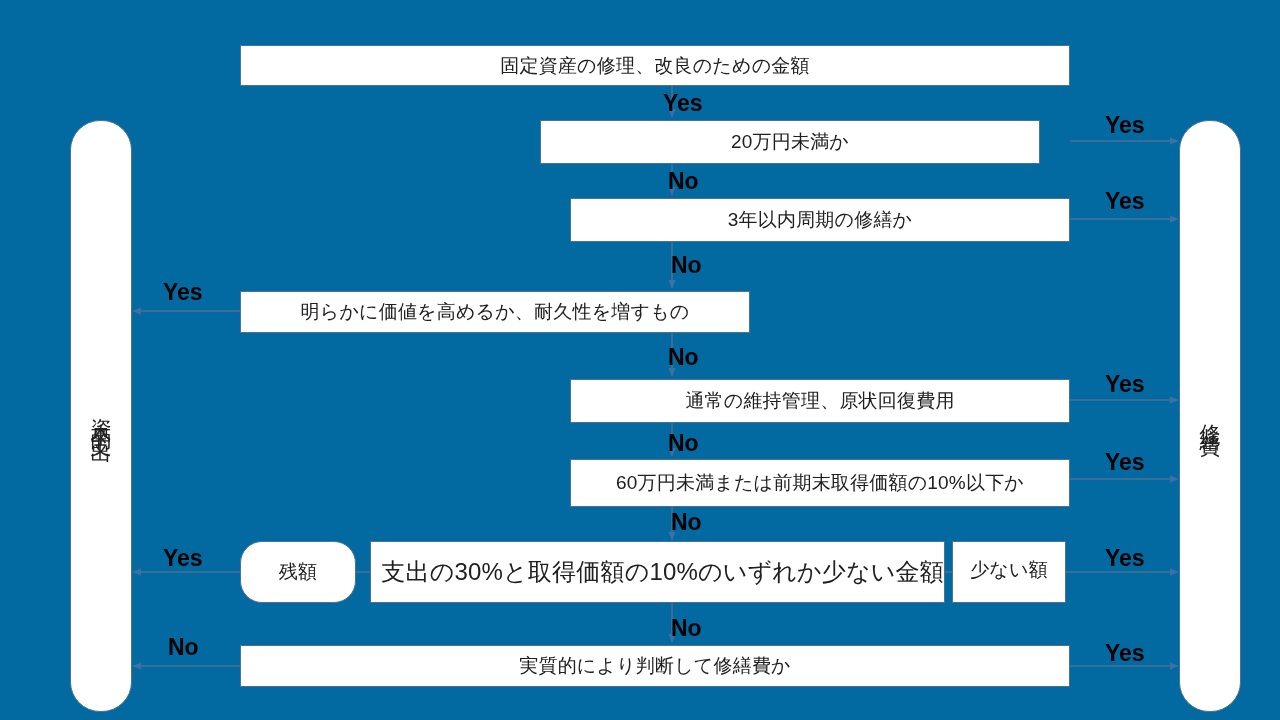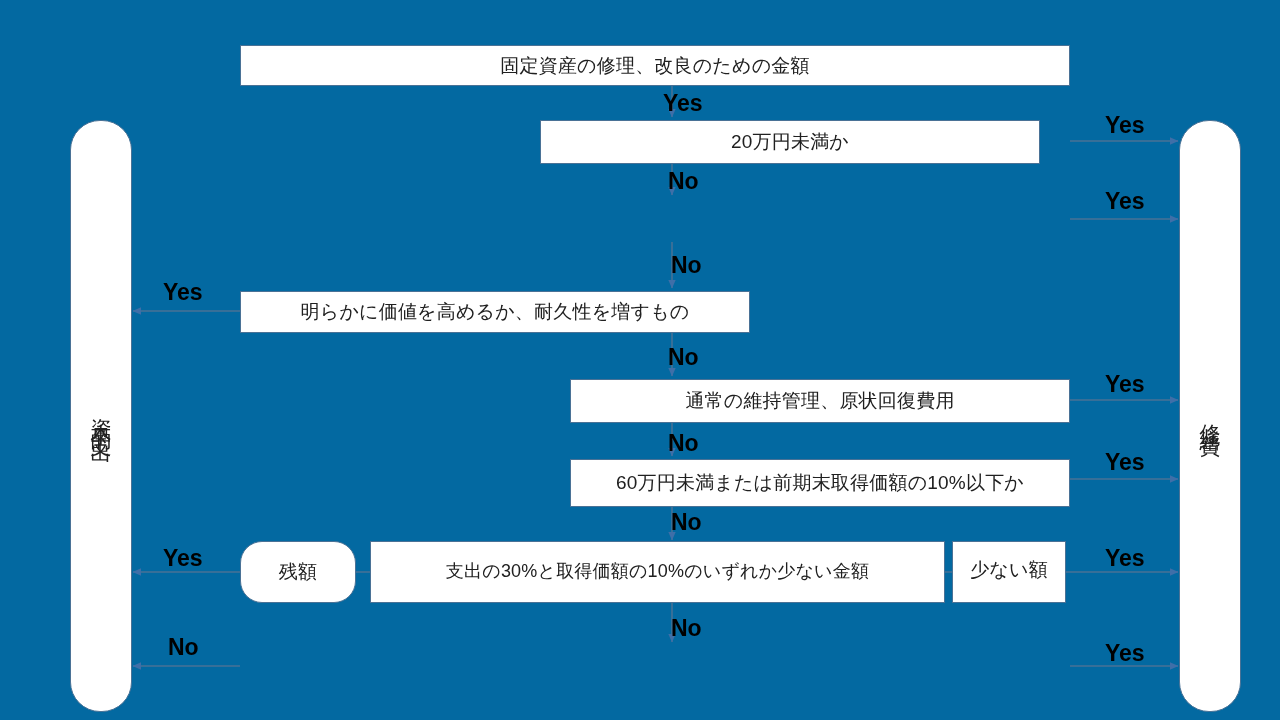--- a/index.html
+++ b/index.html
@@ -31,22 +31,23 @@
     display: flex;
     align-items: center;
     justify-content: center;
     text-align: center;
     color: #202020;
     font-size: 19px;
     line-height: 1.25;
     letter-spacing: 0.2px;
   }
   .node.two-line {
-    font-size: 18px;
+    font-size: 24px;
     line-height: 1.3;
+    align-items: flex-end;
   }
   .terminal {
     position: absolute;
     box-sizing: border-box;
     border: 1.4px solid #4a7296;
     background: #ffffff;
     border-radius: 30px;
     display: flex;
     align-items: center;
     justify-content: center;
@@ -132,20 +133,23 @@
   </div>
 
   <div class="node" style="left:240px; top:45px; width:830px; height:41px;">
     <span>固定資産の修理、改良のための金額</span>
   </div>
 
   <div class="node" style="left:540px; top:120px; width:500px; height:44px;">
     <span>20万円未満か</span>
   </div>
 
+  <div class="node" style="left:570px; top:198px; width:500px; height:44px;">
+    <span>3年以内周期の修繕か</span>
+  </div>
 
   <div class="node" style="left:570px; top:379px; width:500px; height:44px;">
     <span>通常の維持管理、原状回復費用</span>
   </div>
 
   <div class="node" style="left:240px; top:291px; width:510px; height:42px;">
     <span>明らかに価値を高めるか、耐久性を増すもの</span>
   </div>
 
   <div class="node" style="left:570px; top:459px; width:500px; height:48px;">
@@ -157,20 +161,23 @@
   </div>
 
   <div class="node two-line" style="left:370px; top:541px; width:575px; height:62px; flex-direction:column;">
     <span>支出の30%と取得価額の10%のいずれか少ない金額</span>
   </div>
 
   <div class="node" style="left:952px; top:541px; width:114px; height:62px;font-family:Liberation Mono, monospace;">
     <span>少ない額</span>
   </div>
 
+  <div class="node" style="left:240px; top:645px; width:830px; height:42px;">
+    <span>実質的により判断して修繕費か</span>
+  </div>
 
   <div class="edge-label" style="left:663px; top:90px;">Yes</div>
 
   <div class="edge-label" style="left:668px; top:168px;">No</div>
 
   <div class="edge-label" style="left:671px; top:252px;">No</div>
 
   <div class="edge-label" style="left:668px; top:344px;">No</div>
 
   <div class="edge-label" style="left:668px; top:430px;">No</div>

